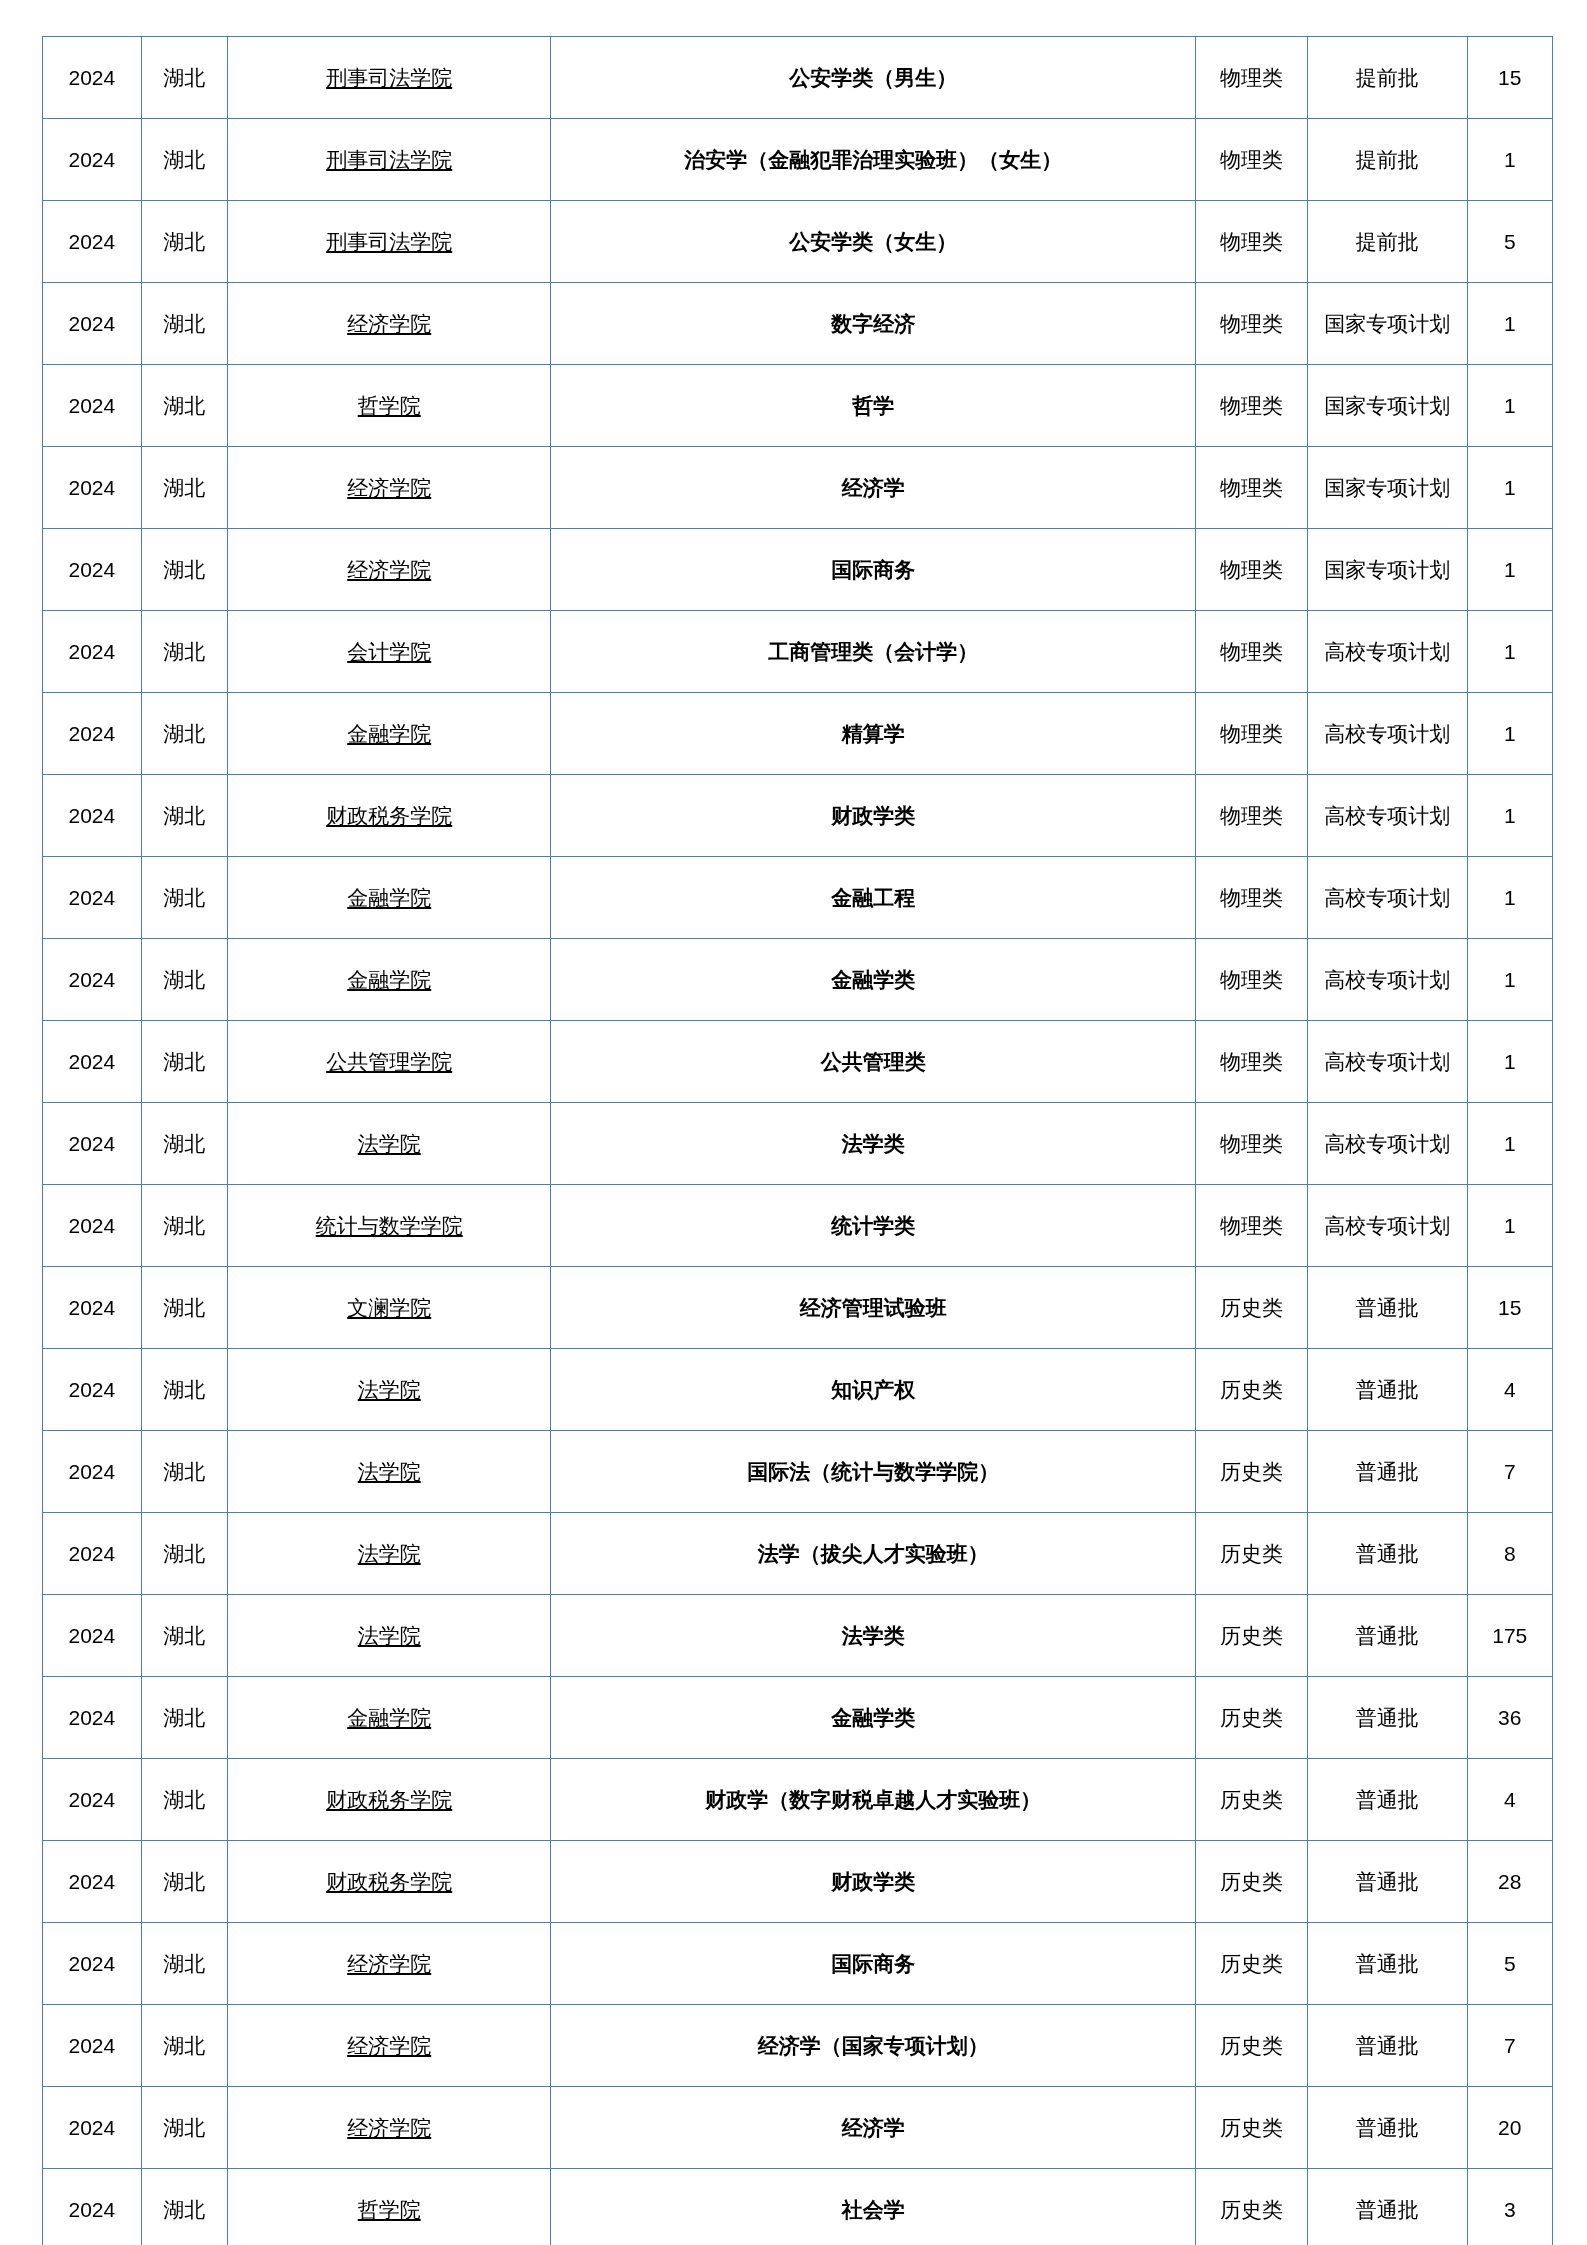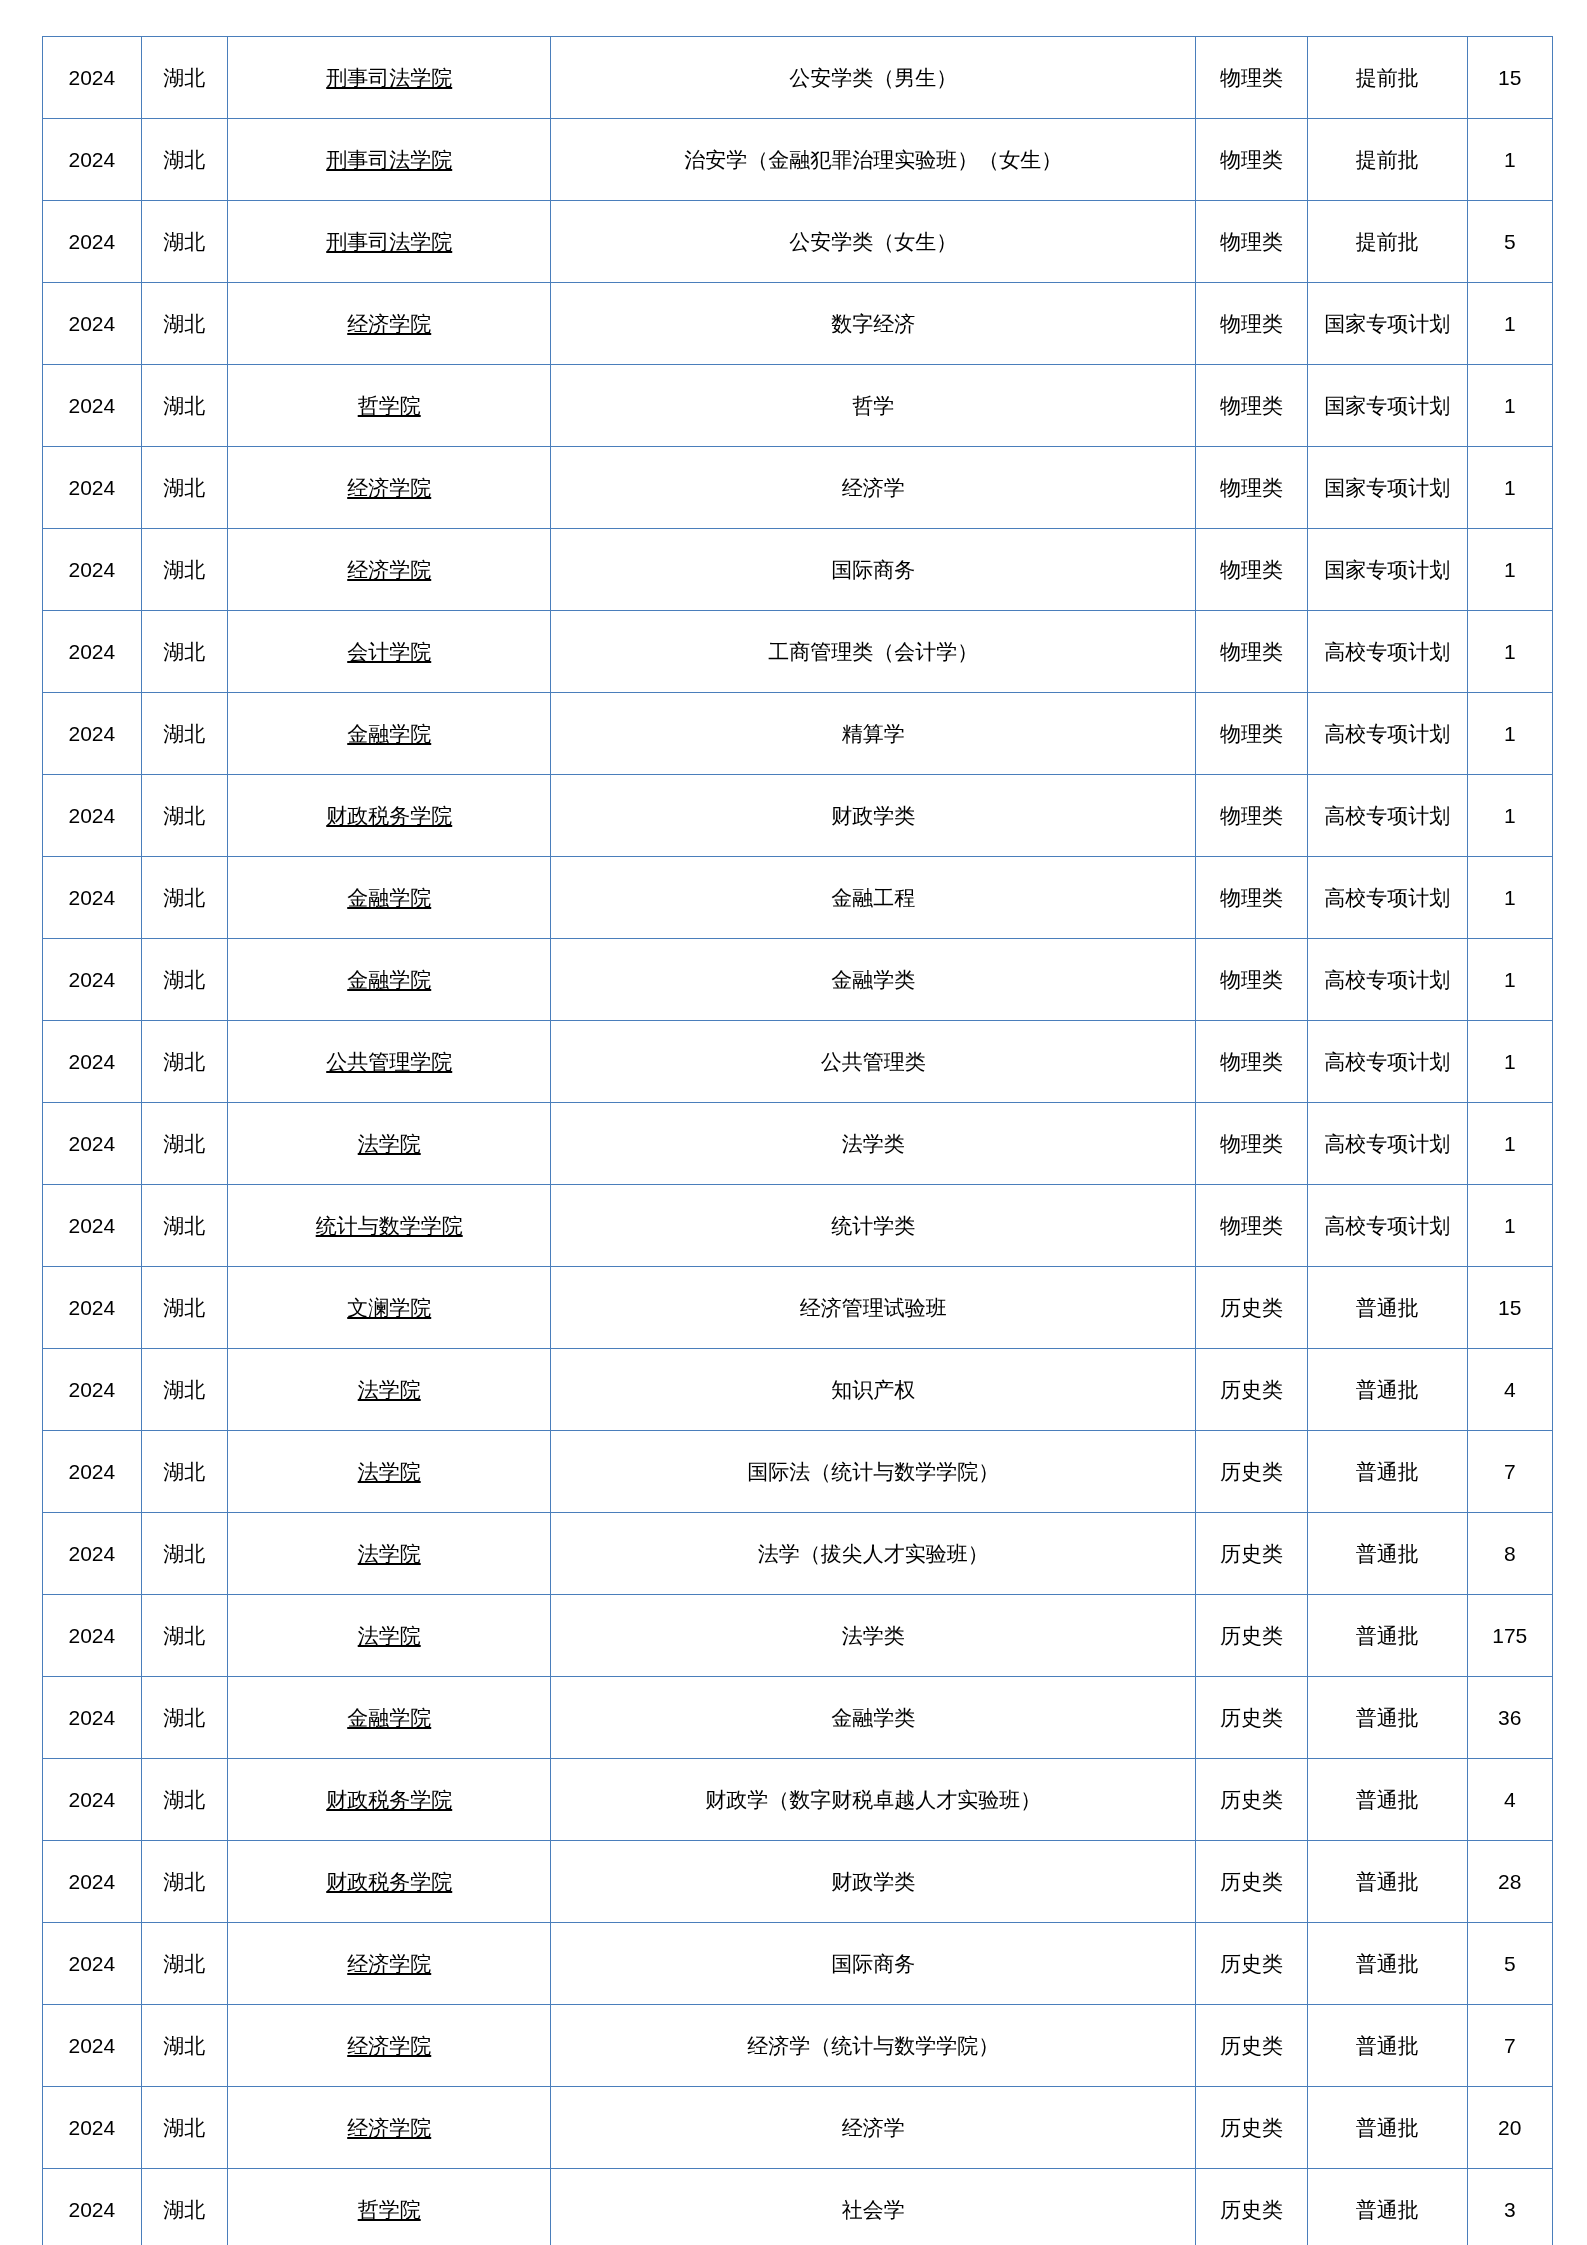--- a/index.html
+++ b/index.html
@@ -29,21 +29,21 @@
     vertical-align: middle;
     font-size: 21px;
     color: #000000;
     padding: 2px 4px;
     box-sizing: border-box;
     line-height: 1.3;
   }
   td.col-year   { width: 97px; }
   td.col-prov   { width: 85px; }
   td.col-college{ width: 318px; text-decoration: underline; }
-  td.col-major  { width: 634px; }
+  td.col-major  { width: 634px; font-weight: bold; }
   td.col-subject{ width: 110px; }
   td.col-batch  { width: 157px; }
   td.col-count  { width: 84px; }
 </style>
 </head>
 <body>
 
 <div class="table-wrap">
   <table class="enroll-table">
     <tbody>
@@ -260,21 +260,21 @@
           <td class="col-college">经济学院</td>
           <td class="col-major">国际商务</td>
           <td class="col-subject">历史类</td>
           <td class="col-batch">普通批</td>
           <td class="col-count">5</td>
         </tr>
         <tr>
           <td class="col-year">2024</td>
           <td class="col-prov">湖北</td>
           <td class="col-college">经济学院</td>
-          <td class="col-major">经济学（统计与数学学院）</td>
+          <td class="col-major">经济学（国家专项计划）</td>
           <td class="col-subject">历史类</td>
           <td class="col-batch">普通批</td>
           <td class="col-count">7</td>
         </tr>
         <tr>
           <td class="col-year">2024</td>
           <td class="col-prov">湖北</td>
           <td class="col-college">经济学院</td>
           <td class="col-major">经济学</td>
           <td class="col-subject">历史类</td>

